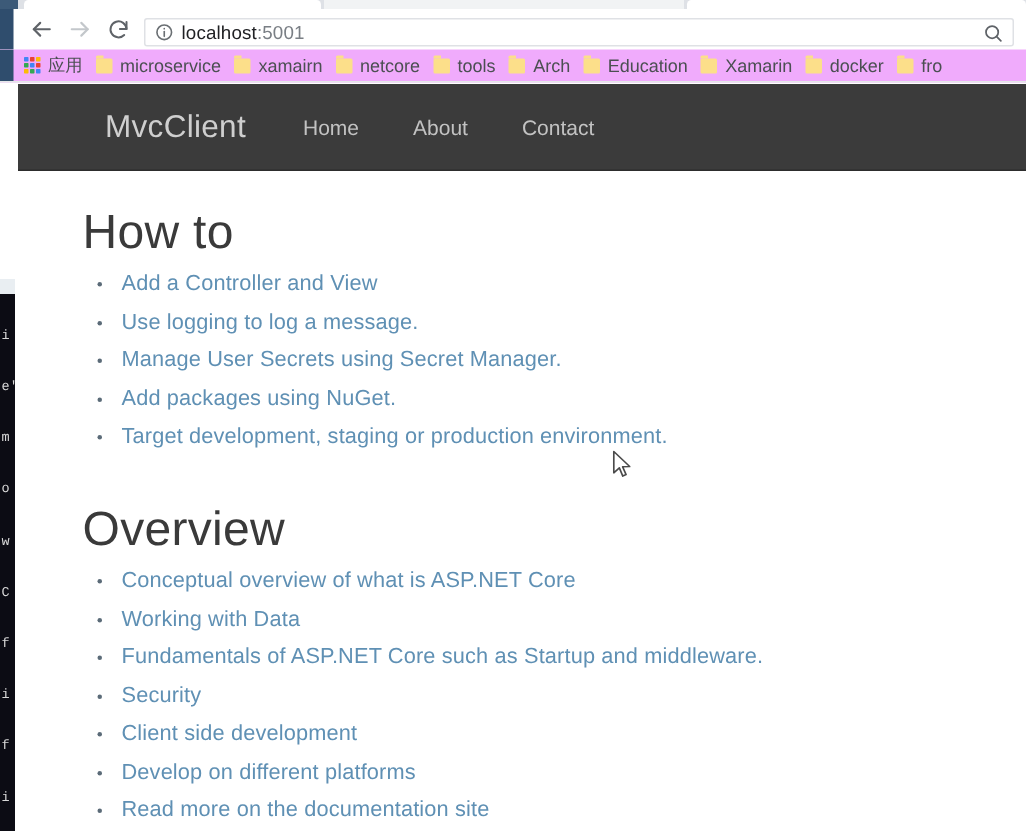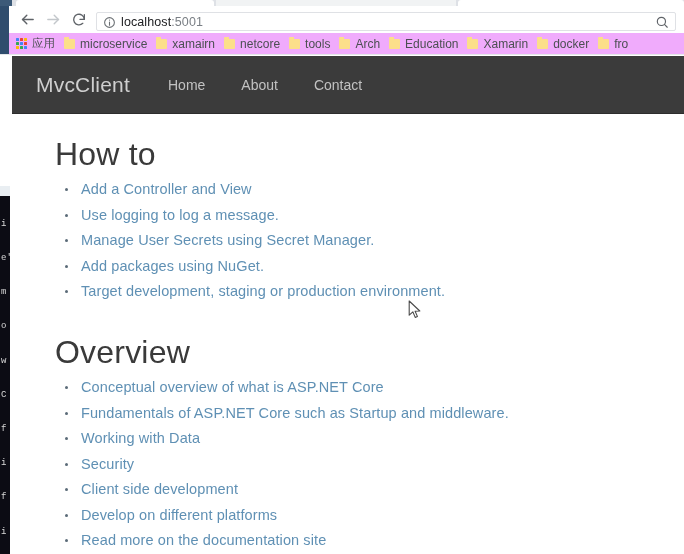--- a/index.html
+++ b/index.html
@@ -218,21 +218,21 @@
     left: 2px; top: 0;
     width: 672px; height: 58px;
     background: #3b3b3b;
     border-bottom: 1px solid #2d2d2d;
     display: flex;
     align-items: center;
   }
   .brand {
     font-size: 21px;
     color: #cfcfcf;
-    margin-left: 24px;
+    margin-left: 58px;
     margin-right: 38px;
     white-space: nowrap;
     letter-spacing: 0.2px;
   }
   .navlinks { display: flex; align-items: center; }
   .navlink {
     font-size: 14px;
     color: #c2c2c2;
     margin-right: 36px;
     white-space: nowrap;
@@ -453,22 +453,22 @@
           <li><a href="#">Add a Controller and View</a></li>
           <li><a href="#">Use logging to log a message.</a></li>
           <li><a href="#">Manage User Secrets using Secret Manager.</a></li>
           <li><a href="#">Add packages using NuGet.</a></li>
           <li><a href="#">Target development, staging or production environment.</a></li>
         </ul>
 
         <h1 class="section second">Overview</h1>
         <ul class="linklist">
           <li><a href="#">Conceptual overview of what is ASP.NET Core</a></li>
+          <li><a href="#">Working with Data</a></li>
           <li><a href="#">Fundamentals of ASP.NET Core such as Startup and middleware.</a></li>
-          <li><a href="#">Working with Data</a></li>
           <li><a href="#">Security</a></li>
           <li><a href="#">Client side development</a></li>
           <li><a href="#">Develop on different platforms</a></li>
           <li><a href="#">Read more on the documentation site</a></li>
         </ul>
 
       </div>
     </div>
 
     <div class="cursor">

